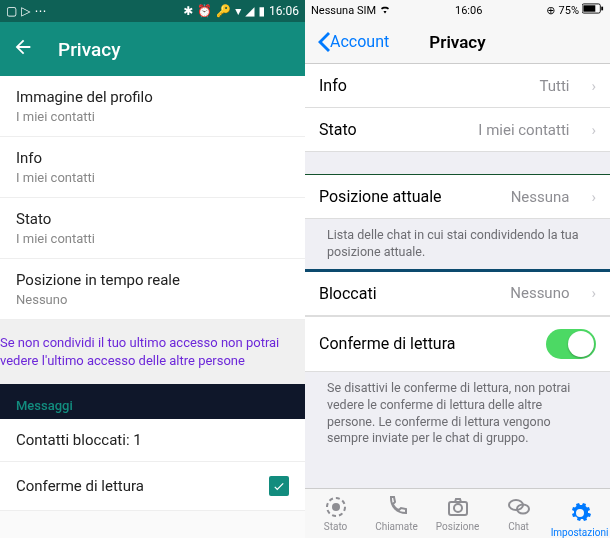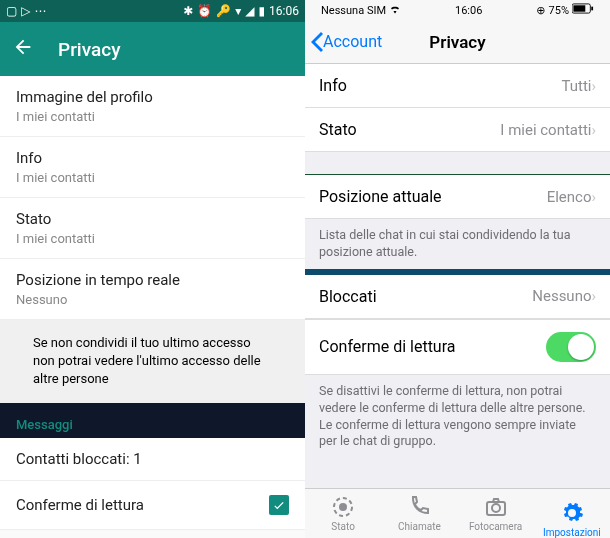--- a/index.html
+++ b/index.html
@@ -12,37 +12,37 @@
   
   .a-status { background: #0e6156; color: #fff; height: 22px; display: flex; align-items: center; justify-content: space-between; padding: 0 6px; font-size: 12px; }
   .a-status .left, .a-status .right { display: flex; align-items: center; gap: 4px; }
   .a-header { background: #128c7e; color: #fff; height: 54px; display: flex; align-items: center; padding: 0 12px; gap: 24px; }
   .a-header svg { fill: #fff; }
   .a-title { font-size: 19px; font-weight: 500; }
   .a-content { flex: 1; overflow-y: auto; background: #fafafa; }
   .a-row { background: #fff; padding: 12px 16px; border-bottom: 1px solid #eee; }
   .a-row .t { font-size: 15px; color: #222; }
   .a-row .s { font-size: 13px; color: #888; margin-top: 3px; }
-  .a-note { padding: 14px 33px; font-size: 13px; color: #000000; background: #f0f0f0; line-height: 1.4; }
+  .a-note { padding: 14px 0; font-size: 13px; color: #6d28d9; background: #f0f0f0; line-height: 1.4; }
   .a-section { padding: 14px 16px 6px; font-size: 13px; color: #128c7e; font-weight: 500; background:#0f172a; }
   .a-check-row { background:#fff; display:flex; align-items:center; justify-content:space-between; padding:14px 16px; border-bottom:1px solid #eee; }
   .a-check-row .t { font-size: 15px; color:#222; }
   .checkbox { width:20px; height:20px; background:#128c7e; border-radius:2px; display:flex; align-items:center; justify-content:center; }
 
   
-  .i-status { background:#f7f7f7; color:#000; height:20px; display:flex; align-items:center; justify-content:space-between; padding:0 16px; font-size:11px; }
+  .i-status { background:#f7f7f7; color:#000; height:20px; display:flex; align-items:center; justify-content:space-between; padding:0 6px; font-size:11px; }
   .i-status .left,.i-status .right { display:flex; align-items:center; gap:3px; }
   .i-header { background:#f7f7f7; border-bottom:1px solid #ccc; height:44px; display:flex; align-items:center; justify-content:center; position:relative; }
-  .i-back { position:absolute; left:6px; display:flex; align-items:center; color:#007aff; font-size:16px; }
+  .i-back { position:absolute; left:13px; display:flex; align-items:center; color:#007aff; font-size:16px; }
   .i-title { font-size:17px; font-weight:600; }
   .i-content { flex:1; overflow-y:auto; }
   .i-row { background:#fff; border-bottom:1px solid #ddd; padding:12px 14px; display:flex; align-items:center; justify-content:space-between; }
   .i-row .t { font-size:16px; color:#000; }
-  .i-row .v { display:flex; align-items:flex-end; gap:0; color:#8e8e93; font-size:15px; }
-  .i-note { padding:8px 14px; font-size:12.5px; color:#6d6d72; line-height:1.35; }
+  .i-row .v { display:flex; align-items:flex-end; gap:22px; color:#8e8e93; font-size:15px; }
+  .i-note { padding:8px 22px; font-size:12.5px; color:#6d6d72; line-height:1.35; }
   .i-spacer { height:22px; }
   .i-switch { width:50px; height:30px; background:#4cd964; border-radius:15px; position:relative; }
   .i-switch::after { content:""; position:absolute; right:2px; top:2px; width:26px; height:26px; background:#fff; border-radius:50%; box-shadow:0 1px 2px rgba(0,0,0,.3); }
   .i-tabbar { border-top:1px solid #ccc; background:#f7f7f7; height:50px; display:flex; }
   .i-tab { flex:1; display:flex; flex-direction:column; align-items:center; justify-content:center; gap:2px; font-size:10px; color:#8e8e93; }
   .i-tab.active { color:#007aff;justify-content:flex-end; }
   .i-tab svg { width:24px; height:24px; }
   .chevron { color:#c7c7cc; }
 </style>
 </head>
@@ -153,26 +153,26 @@
         <span class="t">Stato</span>
         <span class="v">
             <span>I miei contatti</span>
             <span class="chevron">›</span>
           </span>
       </div>
       <div class="i-spacer"></div>
       <div class="i-row" style="border-top:1px solid #14532d">
         <span class="t">Posizione attuale</span>
         <span class="v">
-            <span>Elenco</span>
+            <span>Nessuna</span>
             <span class="chevron">›</span>
           </span>
       </div>
       <div class="i-note">Lista delle chat in cui stai condividendo la tua posizione attuale.</div>
-      <div class="i-row" style="border-top:6px solid #0c4a6e">
+      <div class="i-row" style="border-top:3px solid #0c4a6e">
         <span class="t">Bloccati</span>
         <span class="v">
             <span>Nessuno</span>
             <span class="chevron">›</span>
           </span>
       </div>
       <div class="i-row" style="border-top:1px solid #ddd">
         <span class="t">Conferme di lettura</span>
         <span class="i-switch"></span>
       </div>
@@ -191,21 +191,28 @@
             <path d="M6 3c0 9 6 15 15 15v-4l-5-1-2 2c-3-1-5-3-6-6l2-2-1-5H6z"></path>
           </svg>
         <span>Chiamate</span>
       </div>
       <div class="i-tab">
         <svg viewBox="0 0 24 24" fill="none" stroke="#8e8e93" stroke-width="2">
             <rect x="3" y="7" width="18" height="13" rx="2"></rect>
             <circle cx="12" cy="13" r="4"></circle>
             <path d="M9 7l1-3h4l1 3"></path>
           </svg>
-        <span>Fotocamera</span>
+        <span>Posizione</span>
+      </div>
+      <div class="i-tab">
+        <svg viewBox="0 0 24 24" fill="none" stroke="#8e8e93" stroke-width="2">
+            <ellipse cx="9" cy="10" rx="7" ry="5"></ellipse>
+            <ellipse cx="16" cy="14" rx="6" ry="4.5"></ellipse>
+          </svg>
+        <span>Chat</span>
       </div>
       <div class="i-tab active">
         <svg viewBox="0 0 24 24" fill="#007aff">
             <path d="M12 8a4 4 0 100 8 4 4 0 000-8zm9 4l2 1-1 3-2-.5c-.4.6-.9 1.1-1.5 1.5l.5 2-3 1-1-2h-2l-1 2-3-1 .5-2c-.6-.4-1.1-.9-1.5-1.5L5 16l-1-3 2-1v-2L4 9l1-3 2 .5C7.4 5.9 7.9 5.4 8.5 5L8 3l3-1 1 2h2l1-2 3 1-.5 2c.6.4 1.1.9 1.5 1.5L21 6l1 3-2 1v2z"></path>
           </svg>
         <span>Impostazioni</span>
       </div>
     </div>
   </div>
 

